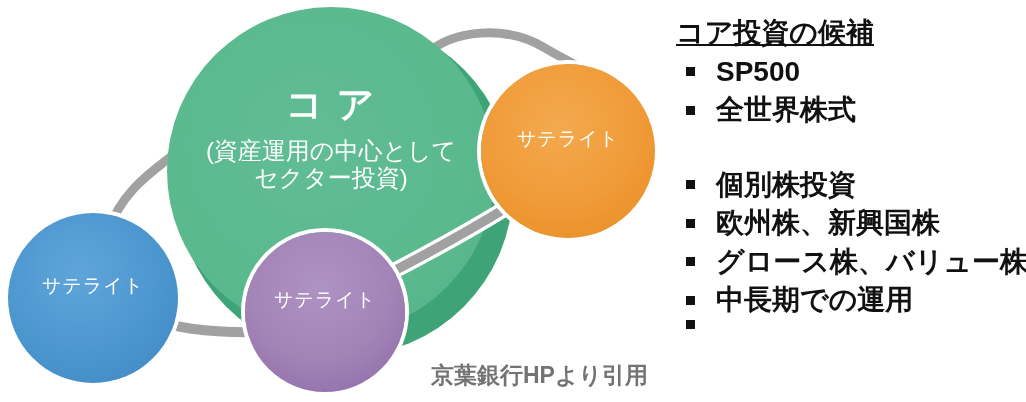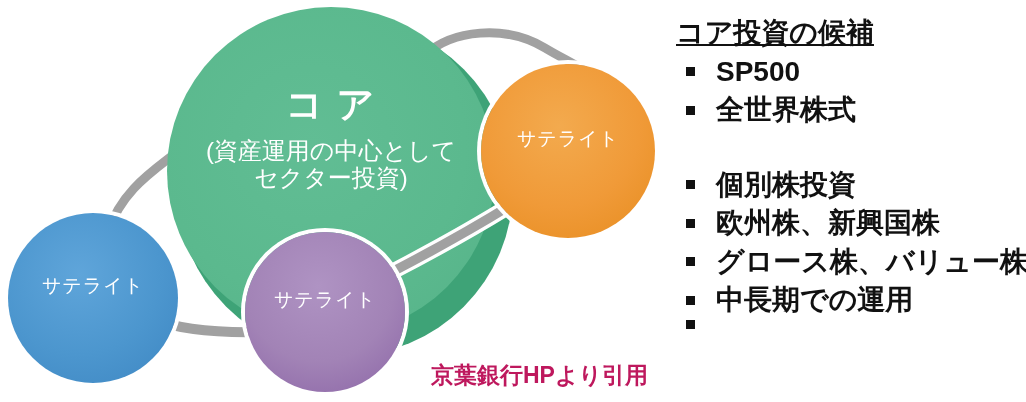--- a/index.html
+++ b/index.html
@@ -52,21 +52,21 @@
     color:#111111;font-weight:bold;font-size:28px;line-height:38.5px;
   }
   .panel .heading{white-space:nowrap;text-decoration:underline;}
   .panel .item{display:flex;align-items:center;white-space:nowrap;}
   .panel .bullet{
     flex:0 0 auto;width:9px;height:9px;background:#111111;margin:0 21px 0 10px;
   }
   .section-satellite{margin-top:36px;}
   .attribution{
     position:absolute;z-index:6;left:431px;top:360px;
-    color:#be185d;font-size:23px;font-weight:bold;white-space:nowrap;
+    color:#737373;font-size:23px;font-weight:bold;white-space:nowrap;
   }
 </style>
 </head>
 <body>
 
 <div class="stage">
 
   <svg class="svg-back" width="1026" height="402" viewBox="0 0 1026 402">
     <path d="M 425,55 C 452,30 505,24 545,48 C 565,60 580,66 596,78" fill="none" stroke="#A1A1A1" stroke-width="9"></path>
     <path d="M 182,148 C 158,168 122,188 108,232" fill="none" stroke="#A1A1A1" stroke-width="9"></path>

